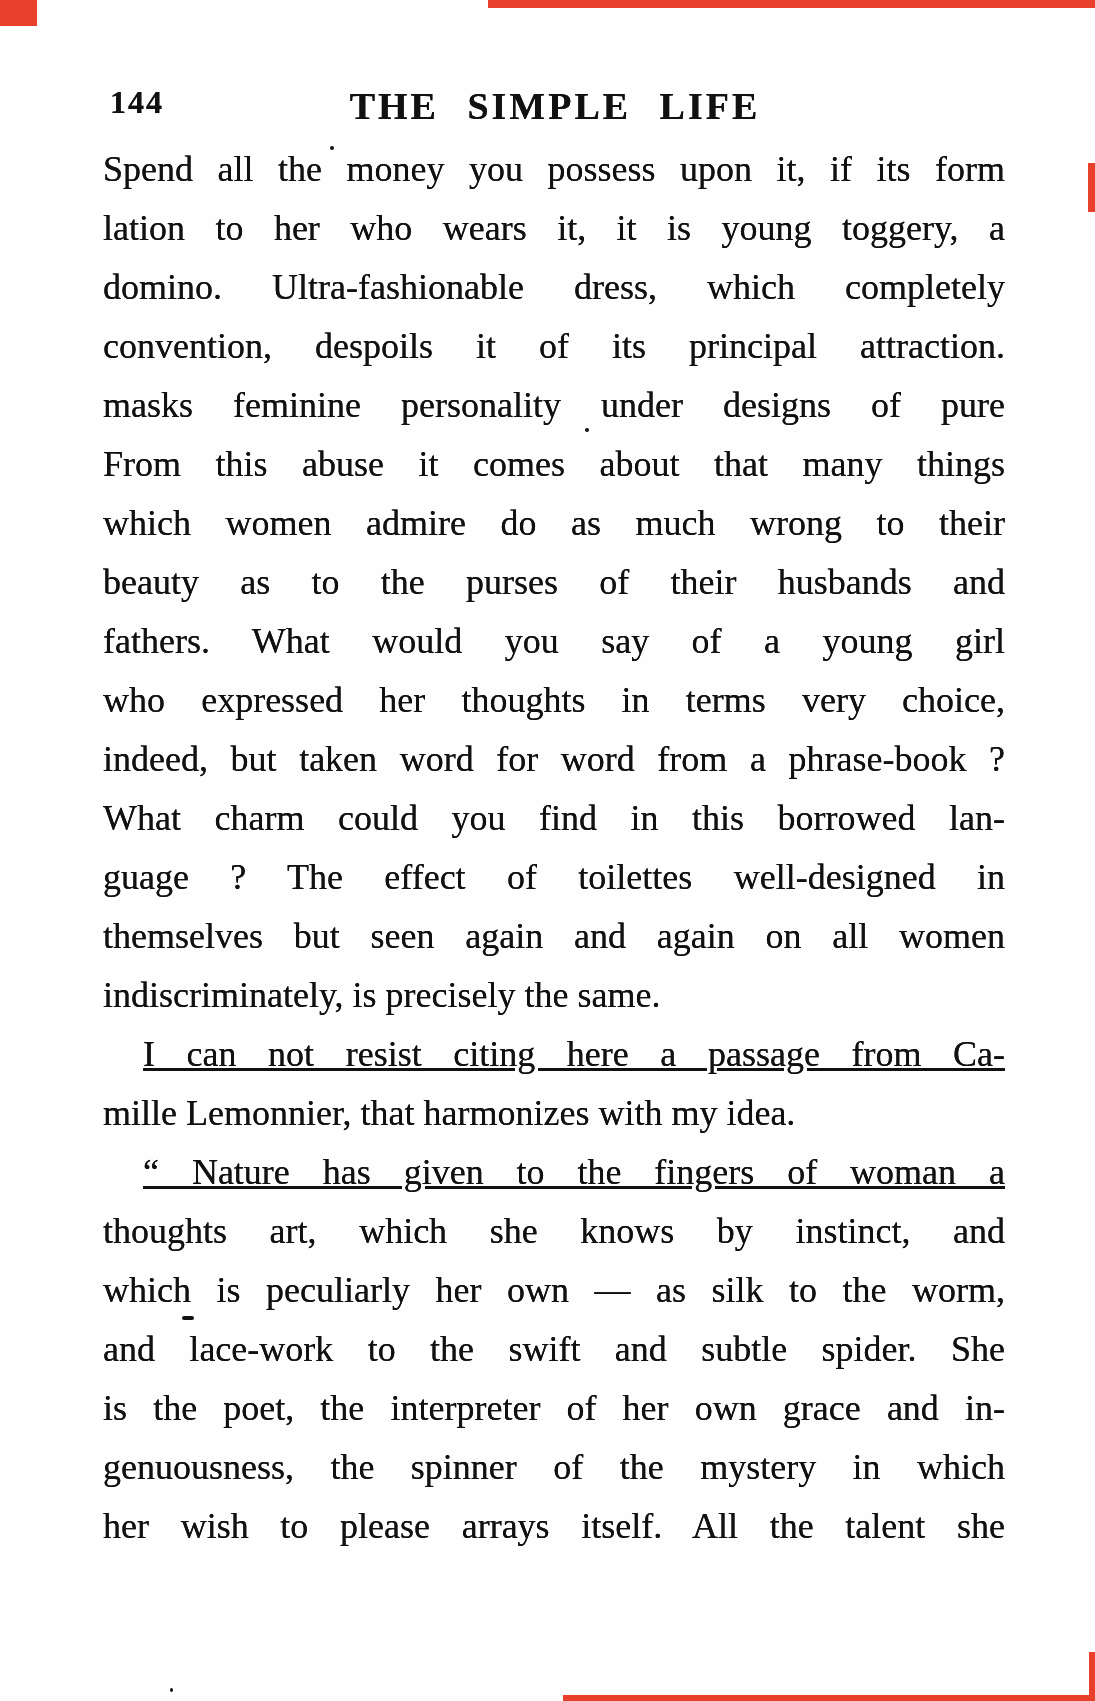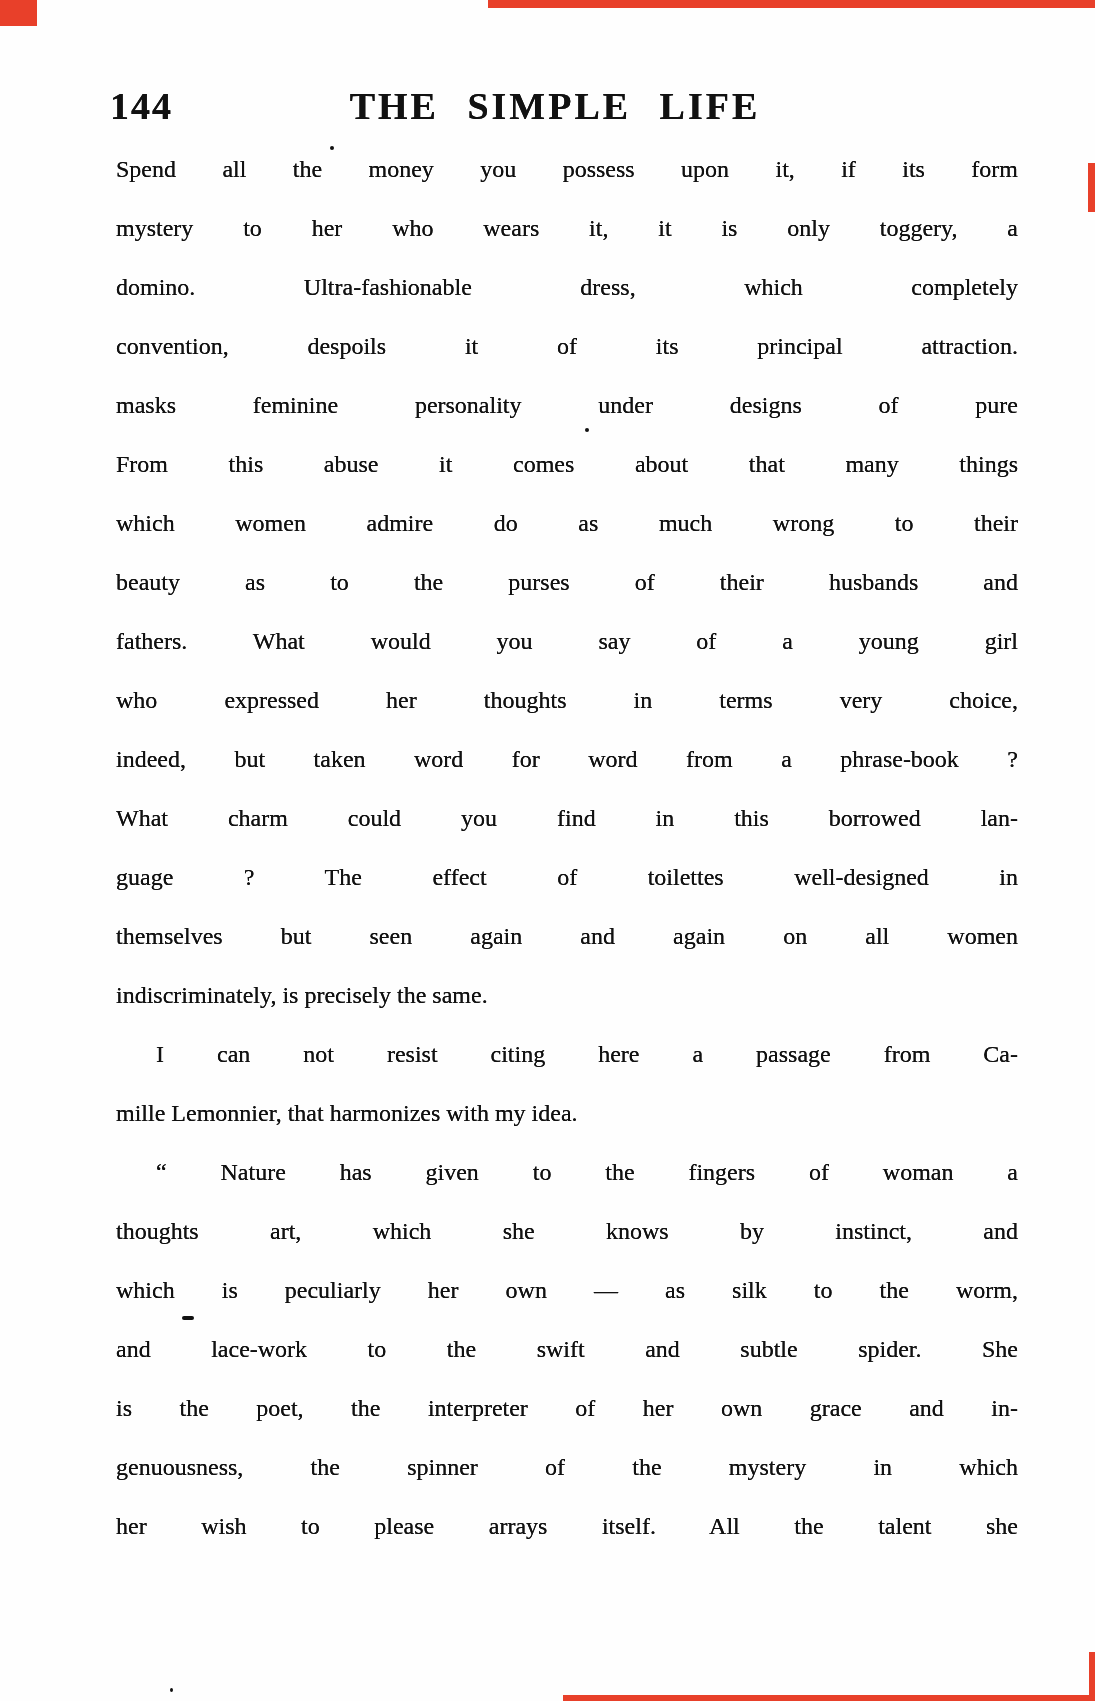--- a/index.html
+++ b/index.html
@@ -10,43 +10,43 @@
     overflow:hidden;
     font-family:"Liberation Serif","DejaVu Serif",serif;
     color:var(--ink,#111111);
   }
   
   .running-head{
     position:absolute;left:104px;top:84px;width:902px;height:46px;
   }
   .folio{
     position:absolute;left:6px;top:0;
-    font-size:38px;font-weight:700;letter-spacing:2px;
+    font-size:32px;font-weight:700;letter-spacing:2px;
     text-shadow:0 0 0.6px currentColor;
   }
   .head-title{
     position:absolute;left:50%;top:0;transform:translateX(-50%);
     white-space:nowrap;
     font-size:38px;font-weight:700;
     letter-spacing:3px;word-spacing:16px;
     text-shadow:0 0 0.6px currentColor;
   }
   
   .text-block{
-    position:absolute;left:116px;top:140px;width:902px;
-    font-size:24px;line-height:59px;
+    position:absolute;left:103px;top:140px;width:902px;
+    font-size:36px;line-height:59px;
     text-shadow:0 0 0.5px currentColor;
   }
   .line{
     text-align:justify;
     text-align-last:justify;
     white-space:normal;
   }
   .line.end{text-align-last:left;}
-  .line.ind{text-indent:40px;}
+  .line.ind{text-indent:40px;text-decoration:underline;}
   
   .edge-mark{position:absolute;background:var(--edge_mark,#e8402a);}
   .edge-mark.tl{left:0;top:0;width:37px;height:26px;}
   .edge-mark.top{left:488px;top:0;width:607px;height:8px;}
   .edge-mark.right{left:1088px;top:163px;width:7px;height:49px;}
   .edge-mark.rb{left:1089px;top:1652px;width:6px;height:49px;}
   .edge-mark.bottom{left:563px;top:1695px;width:532px;height:6px;}
   
   .speck{position:absolute;background:var(--ink,#111);border-radius:50%;}
 </style>
@@ -61,21 +61,21 @@
   <div class="edge-mark rb"></div>
   <div class="edge-mark bottom"></div>
 
   <header class="running-head">
     <span class="folio">144</span>
     <span class="head-title">THE SIMPLE LIFE</span>
   </header>
 
   <main class="text-block">
     <div class="line">Spend all the money you possess upon it, if its form</div>
-    <div class="line">mystery to her who wears it, it is only toggery, a</div>
+    <div class="line">lation to her who wears it, it is young toggery, a</div>
     <div class="line">domino. Ultra-fashionable dress, which completely</div>
     <div class="line">convention, despoils it of its principal attraction.</div>
     <div class="line">masks feminine personality under designs of pure</div>
     <div class="line">From this abuse it comes about that many things</div>
     <div class="line">which women admire do as much wrong to their</div>
     <div class="line">beauty as to the purses of their husbands and</div>
     <div class="line">fathers. What would you say of a young girl</div>
     <div class="line">who expressed her thoughts in terms very choice,</div>
     <div class="line">indeed, but taken word for word from a phrase-book ?</div>
     <div class="line">What charm could you find in this borrowed lan-</div>

